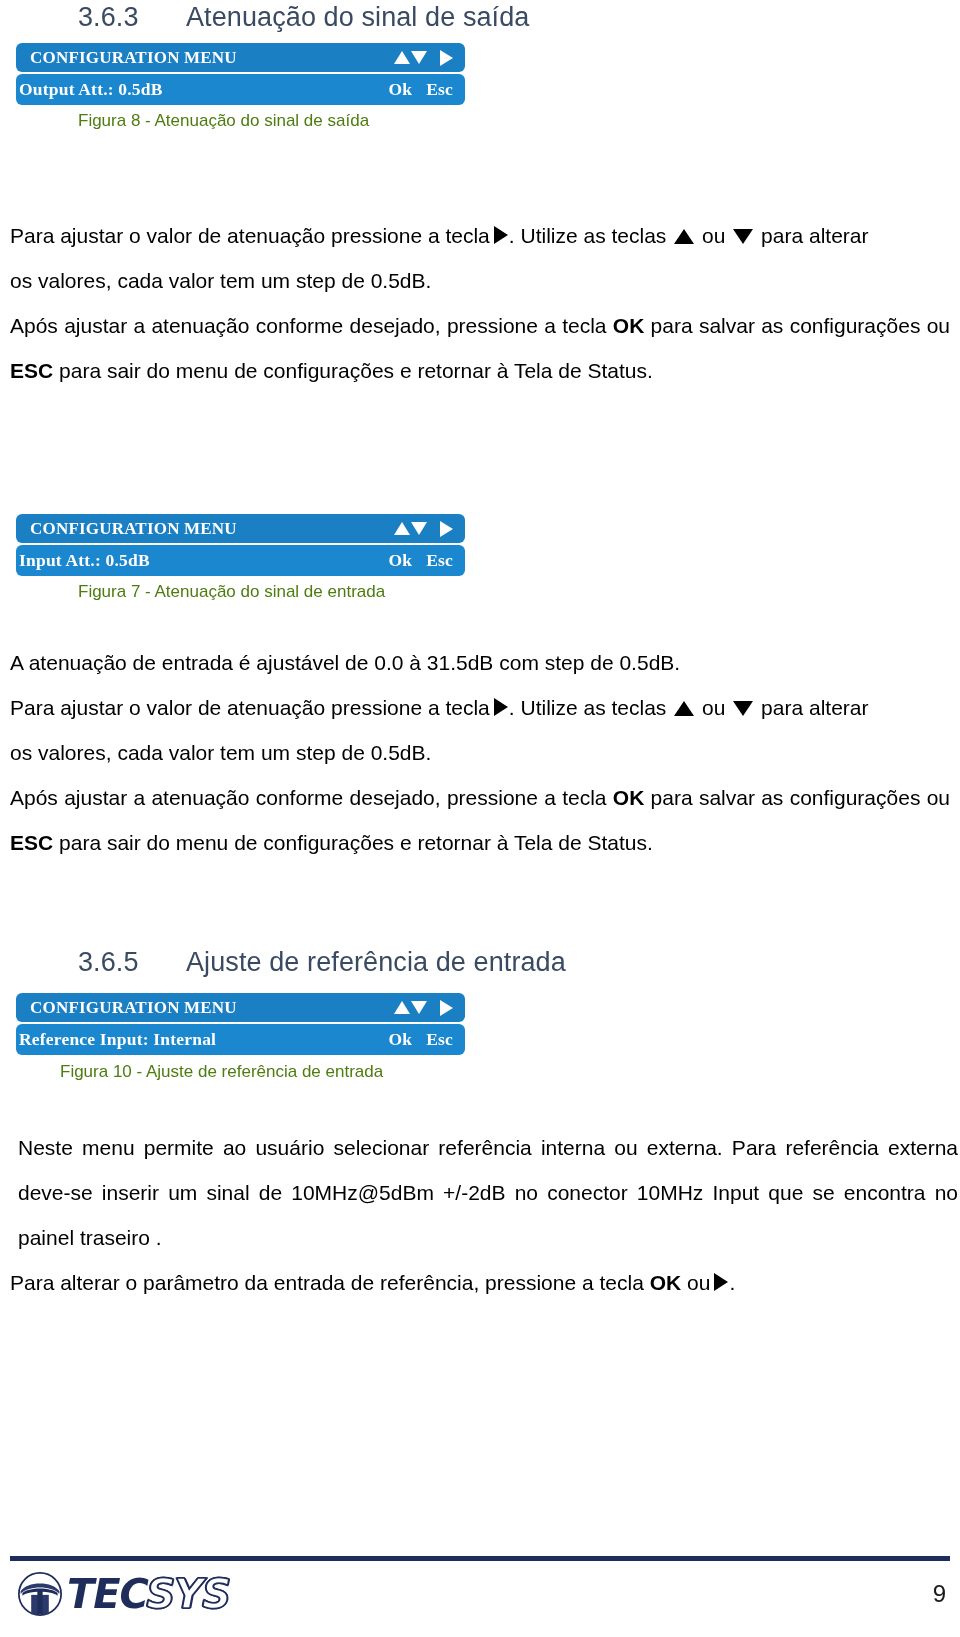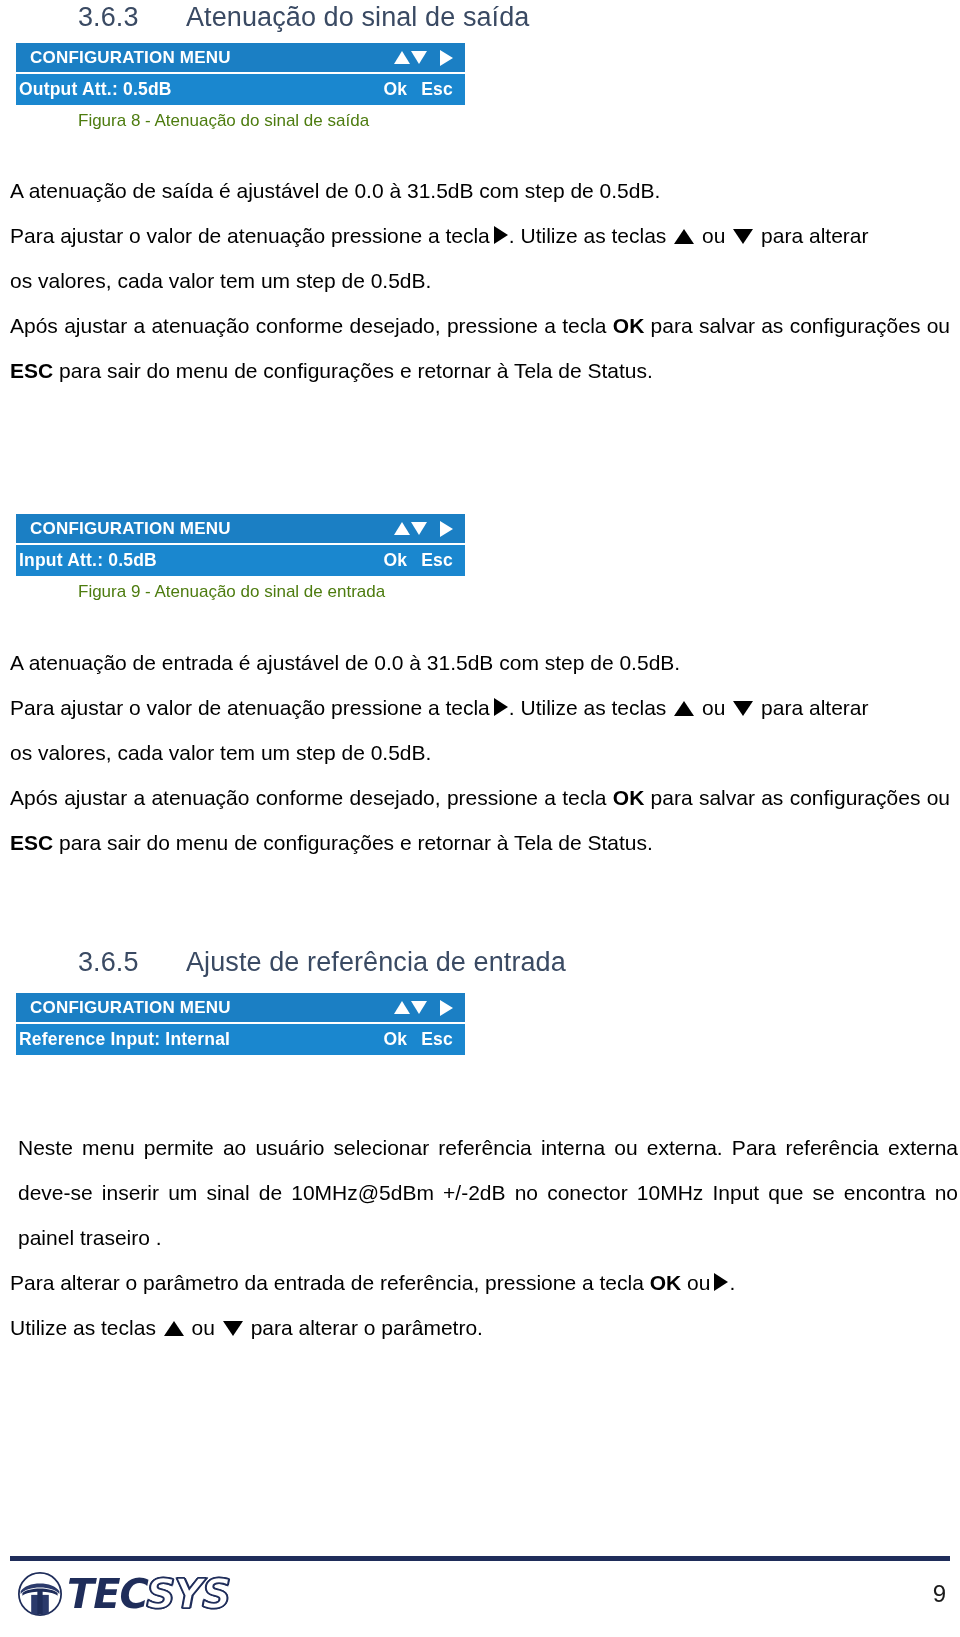--- a/index.html
+++ b/index.html
@@ -45,23 +45,24 @@
     width: 449px;
     background: #ffffff;
     padding: 3px 0 4px 0;
     box-sizing: border-box;
   }
   .lcd-row {
     display: flex;
     align-items: center;
     justify-content: space-between;
     color: #ffffff;
-    font-family: Liberation Sans, sans-serif;
+    font-family: Liberation Serif, serif;
     font-weight: bold;
     box-sizing: border-box;
+    border-radius: 6px;
   }
   .lcd-row.top {
     background: #1b7fc4;
     height: 29px;
     padding: 0 12px 0 14px;
     font-size: 17px;
     letter-spacing: 0.2px;
   }
   .lcd-row.bottom {
     background: #1a87cf;
@@ -229,21 +230,20 @@
       <span class="lcd-left">Output Att.: 0.5dB</span>
       <span class="lcd-right">
         <span>Ok</span>
         <span>Esc</span>
       </span>
     </div>
   </div>
 
   <div class="abs caption" style="left:78px; top:111px;">Figura 8 - Atenuação do sinal de saída</div>
 
-  <div class="abs para" style="left:10px; top:168px; width:940px;">A atenuação de saída é ajustável de 0.0 à 31.5dB com step de 0.5dB.</div>
 
   <div class="abs para" style="left:10px; top:213px; width:940px;">
     <span>Para ajustar o valor de atenuação pressione a tecla</span><span class="itri itri-right"></span><span>. Utilize as teclas</span>
     <span class="itri itri-up"></span>
     <span>ou</span>
     <span class="itri itri-down"></span>
     <span>para alterar</span>
   </div>
 
   <div class="abs para" style="left:10px; top:258px; width:940px;">os valores, cada valor tem um step de 0.5dB.</div>
@@ -270,21 +270,21 @@
     </div>
     <div class="lcd-row bottom">
       <span class="lcd-left">Input Att.: 0.5dB</span>
       <span class="lcd-right">
         <span>Ok</span>
         <span>Esc</span>
       </span>
     </div>
   </div>
 
-  <div class="abs caption" style="left:78px; top:582px;">Figura 9 - Atenuação do sinal de entrada</div>
+  <div class="abs caption" style="left:78px; top:582px;">Figura 7 - Atenuação do sinal de entrada</div>
 
   <div class="abs para" style="left:10px; top:640px; width:940px;">A atenuação de entrada é ajustável de 0.0 à 31.5dB com step de 0.5dB.</div>
 
   <div class="abs para" style="left:10px; top:685px; width:940px;">
     <span>Para ajustar o valor de atenuação pressione a tecla</span><span class="itri itri-right"></span><span>. Utilize as teclas</span>
     <span class="itri itri-up"></span>
     <span>ou</span>
     <span class="itri itri-down"></span>
     <span>para alterar</span>
   </div>
@@ -317,36 +317,30 @@
     </div>
     <div class="lcd-row bottom">
       <span class="lcd-left">Reference Input: Internal</span>
       <span class="lcd-right">
         <span>Ok</span>
         <span>Esc</span>
       </span>
     </div>
   </div>
 
+  <div class="abs caption" style="left:60px; top:1062px;">Figura 10 - Ajuste de referência de entrada</div>
 
   <div class="abs para just" style="left:10px; top:1125px; width:940px;margin-left:8px;">Neste menu permite ao usuário selecionar referência interna ou externa. Para referência externa deve-se inserir um sinal de 10MHz@5dBm +/-2dB no conector 10MHz Input que se encontra no painel traseiro .</div>
 
   <div class="abs para" style="left:10px; top:1260px; width:940px;">
     <span>Para alterar o parâmetro da entrada de referência, pressione a tecla</span>
     <b>OK</b>
     <span>ou</span><span class="itri itri-right"></span><span>.</span>
   </div>
 
-  <div class="abs para" style="left:10px; top:1305px; width:940px;">
-    <span>Utilize as teclas</span>
-    <span class="itri itri-up"></span>
-    <span>ou</span>
-    <span class="itri itri-down"></span>
-    <span>para alterar o parâmetro.</span>
-  </div>
 
 
   <div class="footer-rule"></div>
 
   <div class="footer-logo">
     <svg class="logo-mark" viewBox="0 0 100 100">
       <circle cx="50" cy="50" r="48" fill="#ffffff" stroke="#1f2d5a" stroke-width="4"></circle>
       <path d="M6 44 C20 20, 80 20, 94 44 L94 50 C80 30, 20 30, 6 50 Z" fill="#2b3a6b"></path>
       <path d="M10 48 C24 34, 76 34, 90 48 L90 54 C76 42, 24 42, 10 54 Z" fill="#1f2d5a"></path>
       <rect x="30" y="52" width="17" height="44" fill="#2b3a6b"></rect>

